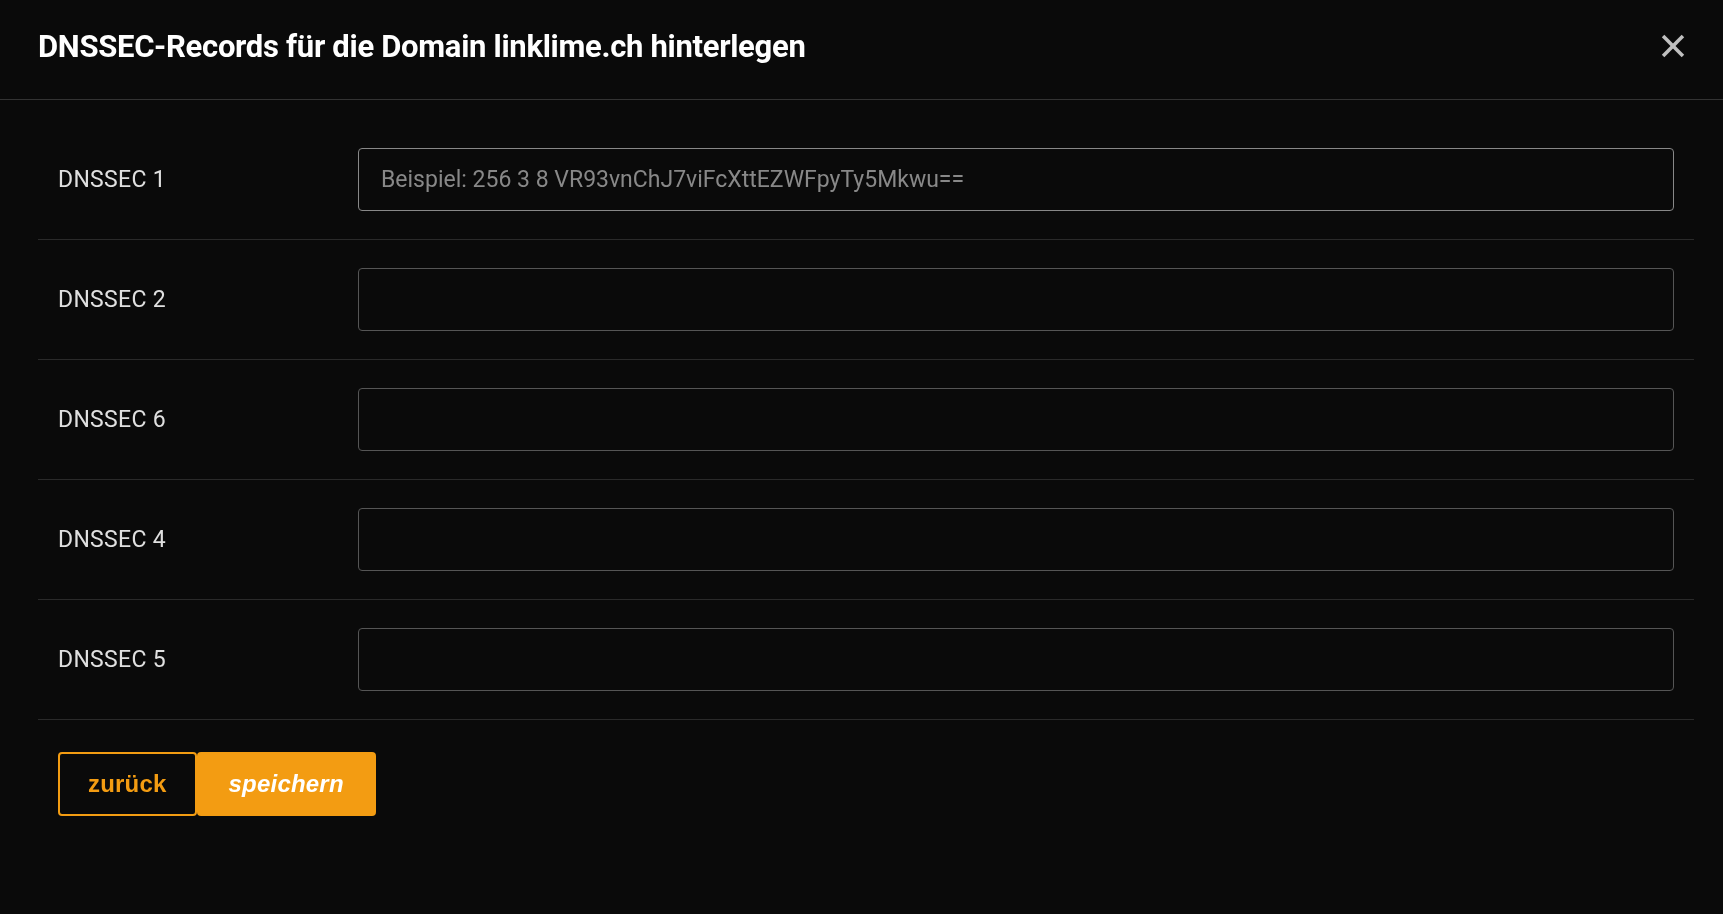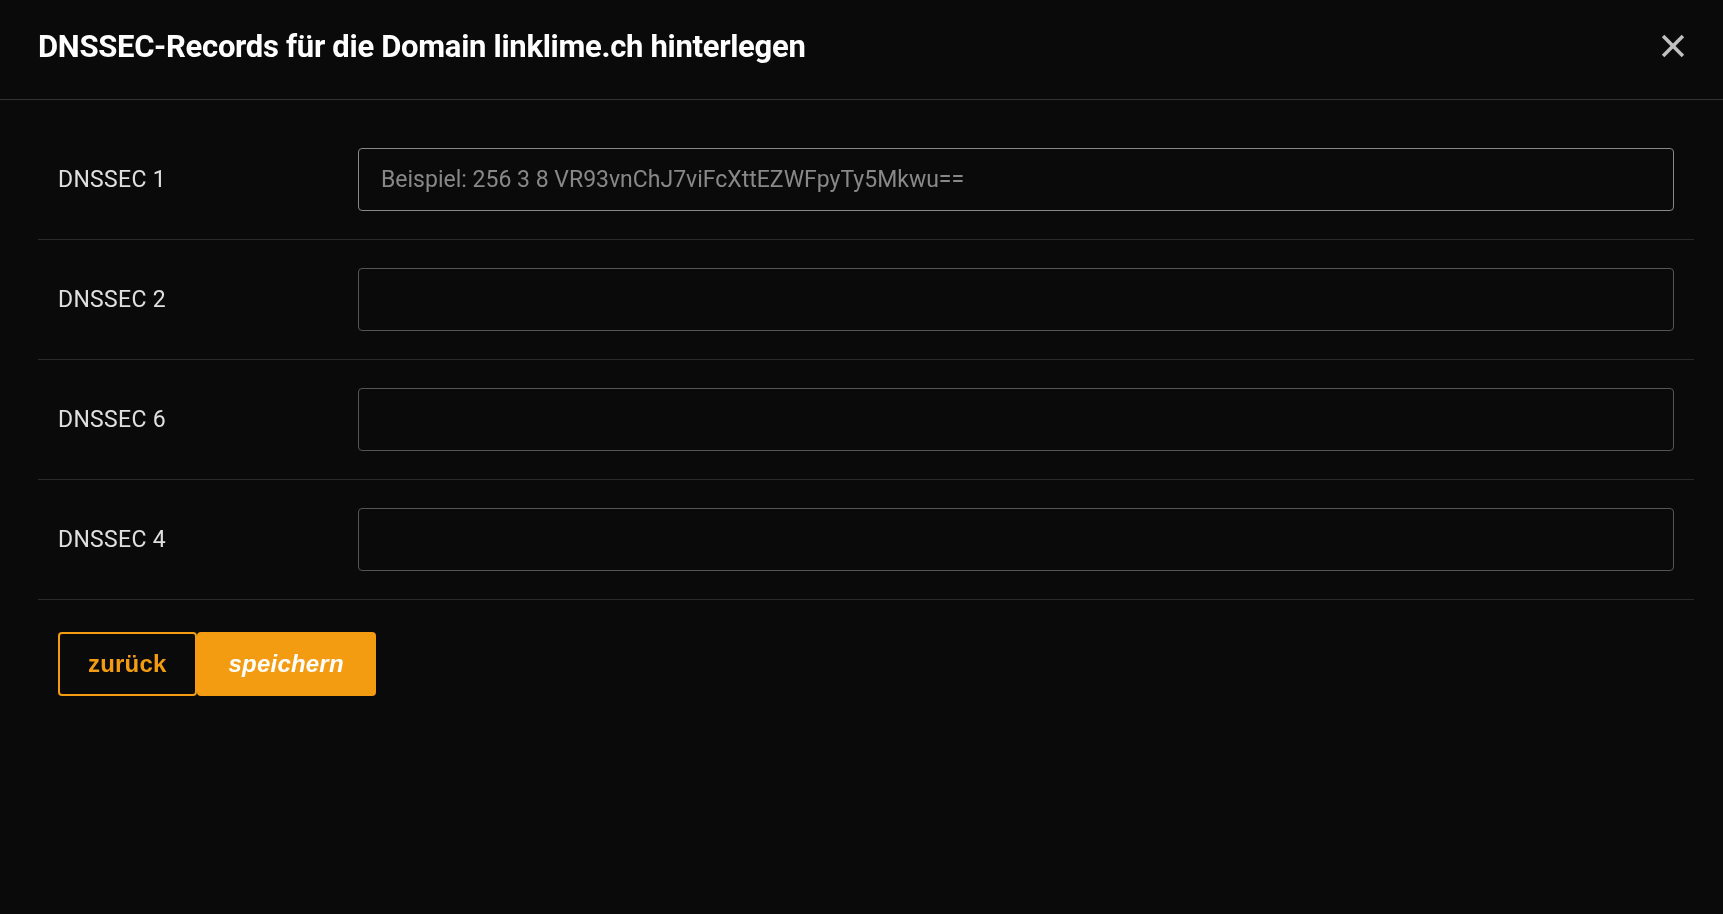--- a/index.html
+++ b/index.html
@@ -135,19 +135,23 @@
       <input type="text" class="form-input dim" placeholder="" style="">
     </div>
     <div class="form-row">
       <label class="form-label">DNSSEC 6</label>
       <input type="text" class="form-input dim" placeholder="" style="">
     </div>
     <div class="form-row">
       <label class="form-label">DNSSEC 4</label>
       <input type="text" class="form-input dim" placeholder="" style="">
     </div>
+    <div class="form-row">
+      <label class="form-label">DNSSEC 5</label>
+      <input type="text" class="form-input dim" placeholder="" style="">
+    </div>
   </div>
 
   <div class="modal-footer">
     <button class="btn btn-back">zurück</button>
     <button class="btn btn-save">speichern</button>
   </div>
 </div>
 
 </body></html>

